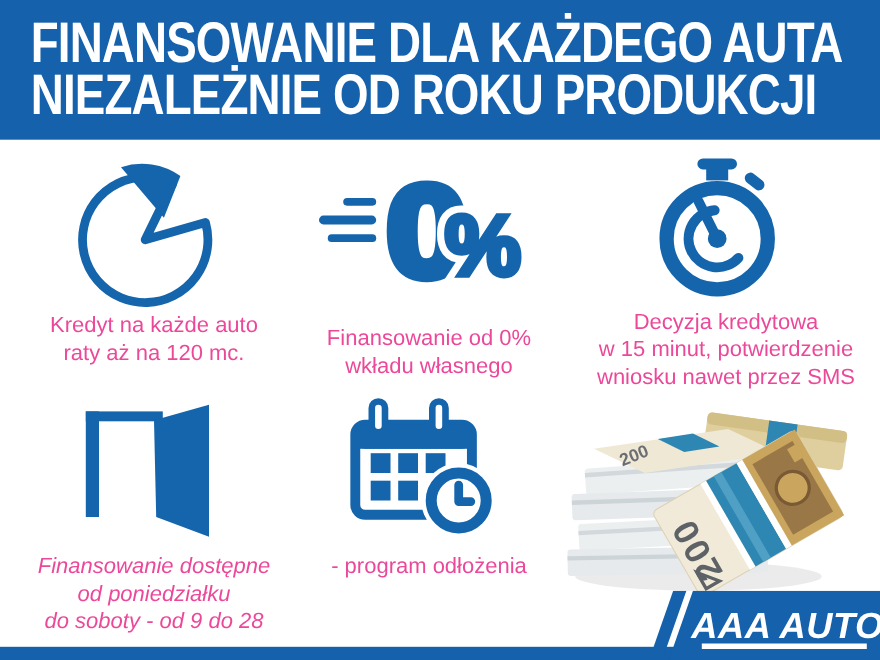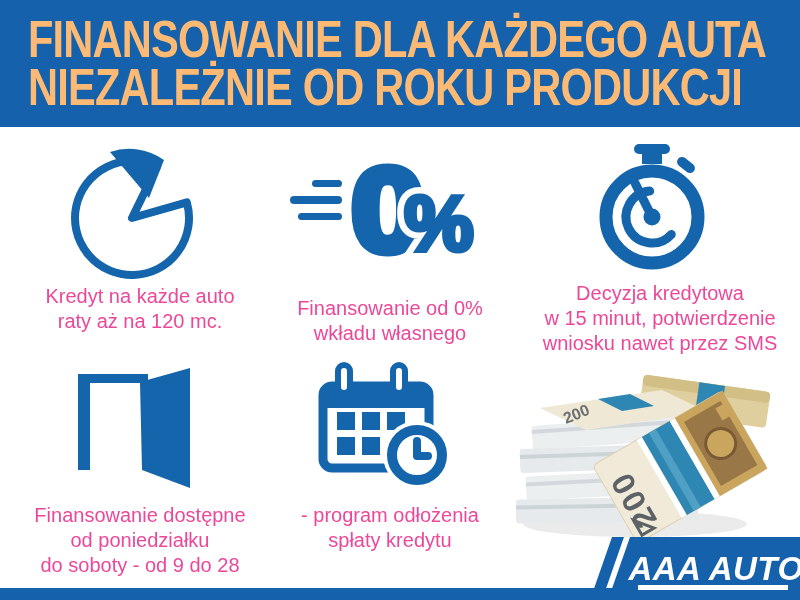--- a/index.html
+++ b/index.html
@@ -3,38 +3,38 @@
 <meta charset="utf-8">
 <style>
   html,body{margin:0;padding:0;}
   body{
     width:800px;height:600px;position:relative;overflow:hidden;
     background:#ffffff;font-family:"Liberation Sans",sans-serif;
   }
   
   .header{
     position:absolute;left:0;top:0;width:800px;height:127px;
-    background:#1561ab;color:#fdba74;box-sizing:border-box;
+    background:#1561ab;color:#ffffff;box-sizing:border-box;
     padding:15px 0 16px 28px;
   }
   .header .line{
     display:inline-block;white-space:nowrap;
     font-weight:bold;font-size:52px;line-height:48px;letter-spacing:-1px;
     transform:scaleX(0.8);transform-origin:0 50%;
   }
   .header .l2{display:block;}
   
   .caption{
     position:absolute;color:#ec4899;font-size:20px;line-height:25px;
     text-align:center;
   }
   .cap-r1c1{left:15px;top:284px;width:250px;}
   .cap-r1c2{left:270px;top:284px;width:240px;margin-top:12px;}
   .cap-r1c3{left:522px;top:281px;width:276px;}
-  .cap-r2c1{left:10px;top:503px;width:260px;}
+  .cap-r2c1{left:10px;top:503px;width:260px;font-style:italic;}
   .cap-r2c2{left:268px;top:503px;width:244px;}
   
   .icon{position:absolute;}
   .ic-pie{left:65px;top:148px;}
   .ic-zero{left:290px;top:150px;}
   .ic-watch{left:580px;top:140px;}
   .ic-door{left:60px;top:360px;}
   .ic-cal{left:315px;top:360px;}
   .ic-money{left:510px;top:362px;}
   
@@ -147,21 +147,20 @@
   <div>w 15 minut, potwierdzenie</div>
   <div>wniosku nawet przez SMS</div>
 </div>
 <div class="caption cap-r2c1">
   <div>Finansowanie dostępne</div>
   <div>od poniedziałku</div>
   <div>do soboty - od 9 do 28</div>
 </div>
 <div class="caption cap-r2c2">
   <div>- program odłożenia</div>
-  <div>spłaty kredytu</div>
 </div>
 
 <div class="stripe"></div>
 
 <svg class="logo" width="212" height="63" viewBox="0 0 212 63">
   <polygon points="24,0 36,0 14,63 2,63" fill="#1561ab"></polygon>
   <polygon points="42,0 212,0 212,63 20,63" fill="#1561ab"></polygon>
   <text x="128" y="43" text-anchor="middle" font-family="Liberation Sans, sans-serif" font-weight="bold" font-style="italic" font-size="33" letter-spacing="0.5" fill="#ffffff">AAA AUTO</text>
   <rect x="50" y="48" width="150" height="5" fill="#ffffff"></rect>
 </svg>

